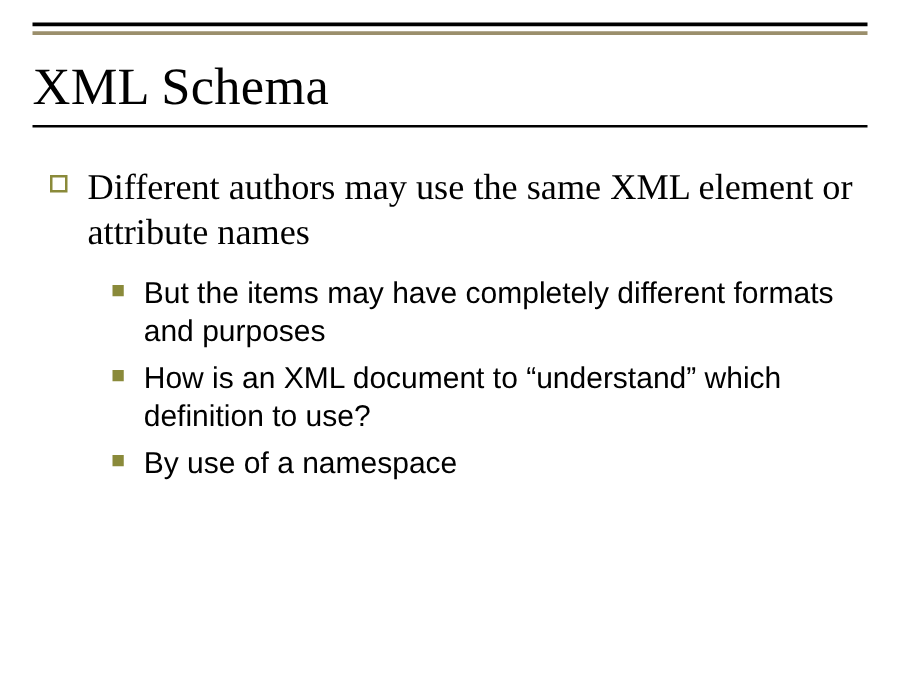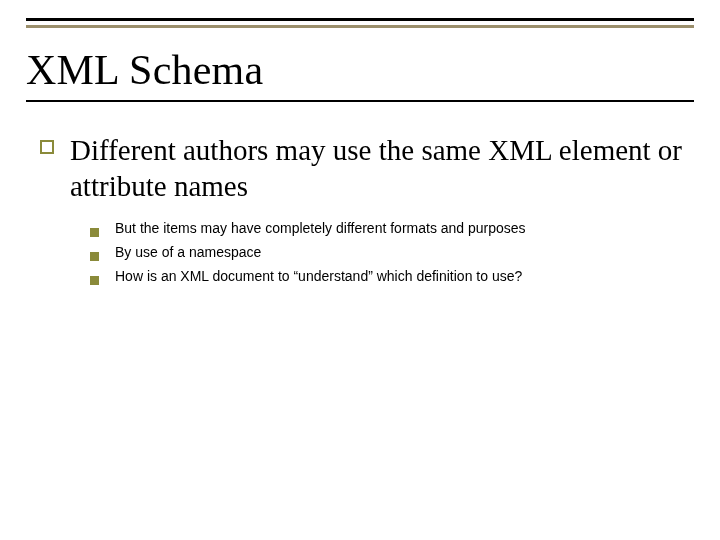--- a/index.html
+++ b/index.html
@@ -79,21 +79,21 @@
   ul.level2 > li > .bullet2 {
     flex: 0 0 auto;
     width: 9px;
     height: 9px;
     background: #8a8a3a;
     margin-top: 9px;
     margin-right: 16px;
   }
   ul.level2 > li > .txt2 {
     font-family: Arial, Helvetica, sans-serif;
-    font-size: 14px;
+    font-size: 24px;
     line-height: 1.3;
   }
 </style>
 </head>
 <body>
 
 <div class="slide">
 
   <div class="rule-top"></div>
   <div class="rule-shadow"></div>
@@ -108,22 +108,22 @@
         <span class="txt1">Different authors may use the same XML element or attribute names</span>
       </li>
     </ul>
     <ul class="level2">
       <li>
         <span class="bullet2"></span>
         <span class="txt2">But the items may have completely different formats and purposes</span>
       </li>
       <li>
         <span class="bullet2"></span>
-        <span class="txt2">By use of a namespace</span>
+        <span class="txt2">How is an XML document to “understand” which definition to use?</span>
       </li>
       <li>
         <span class="bullet2"></span>
-        <span class="txt2">How is an XML document to “understand” which definition to use?</span>
+        <span class="txt2">By use of a namespace</span>
       </li>
     </ul>
   </div>
 
 </div>
 
 </body></html>

